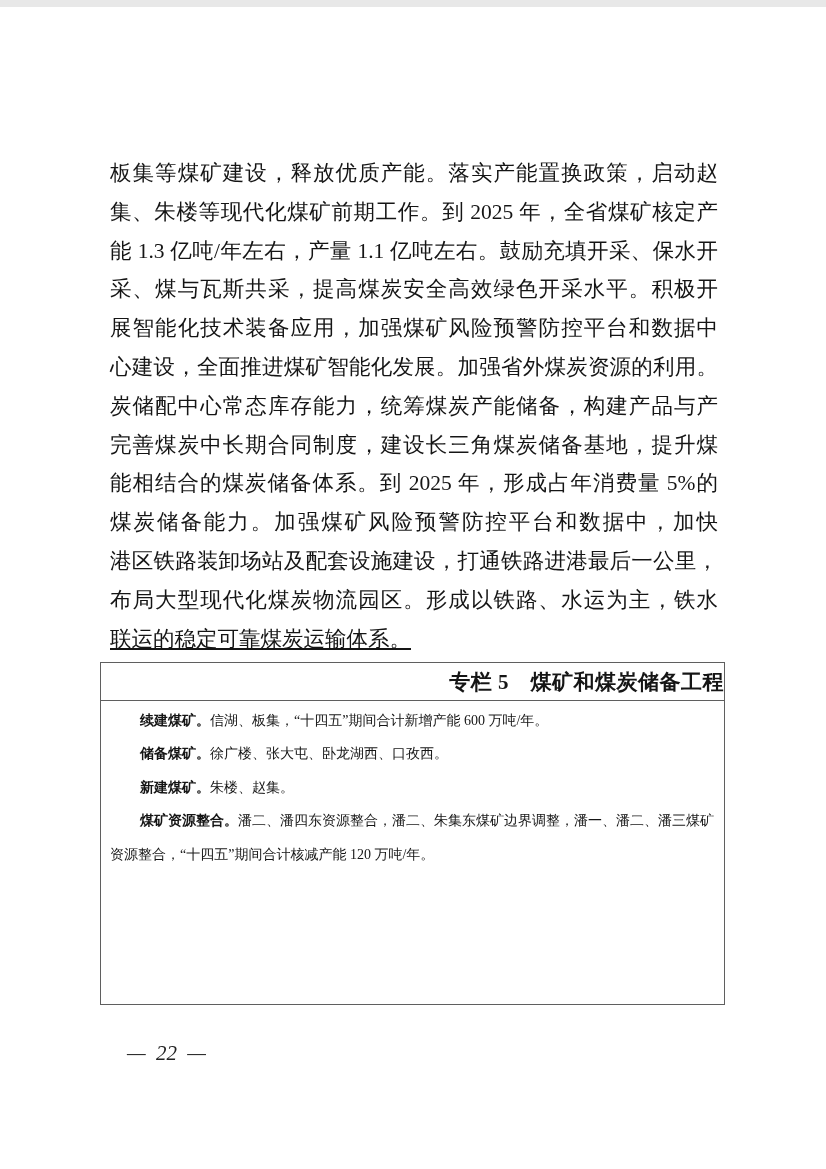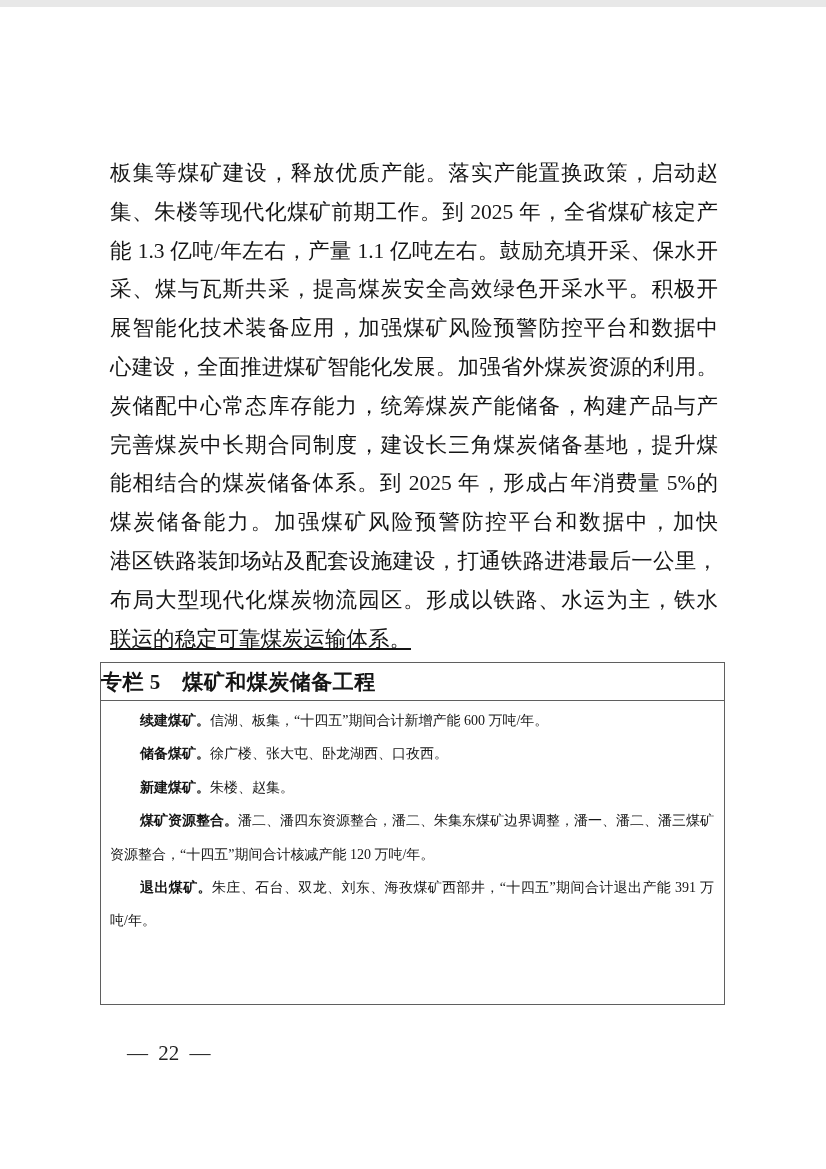--- a/index.html
+++ b/index.html
@@ -41,21 +41,21 @@
     border: 1px solid #5f5f5f;
     box-sizing: border-box;
     overflow: hidden;
   }
   .panel-header {
     height: 38px;
     border-bottom: 1px solid #5f5f5f;
     box-sizing: border-box;
     display: flex;
     align-items: center;
-    justify-content: flex-start;
+    justify-content: flex-end;
   }
   .panel-title {
     font-weight: bold;
     font-size: 21px;
     letter-spacing: 0.5px;
   }
   .panel-body {
     padding: 3px 10px 0 9px;
     font-size: 14px;
     line-height: 33.4px;
@@ -67,20 +67,21 @@
   }
   .entry-label { font-weight: bold; }
   
   .pagenum {
     position: absolute;
     left: 127px;
     top: 1034px;
     font-size: 21px;
     word-spacing: 5px;
     color: #222;
+    font-style: italic;
   }
 </style>
 </head>
 <body>
 
 <div class="page">
 
   <div class="body-text">
     <div class="bline">板集等煤矿建设，释放优质产能。落实产能置换政策，启动赵</div>
     <div class="bline">集、朱楼等现代化煤矿前期工作。到 2025 年，全省煤矿核定产</div>
@@ -99,19 +100,18 @@
 
   <div class="panel">
     <div class="panel-header">
       <span class="panel-title">专栏 5　煤矿和煤炭储备工程</span>
     </div>
     <div class="panel-body">
       <p class="entry"><b class="entry-label">续建煤矿。</b><span>信湖、板集，“十四五”期间合计新增产能 600 万吨/年。</span></p>
       <p class="entry"><b class="entry-label">储备煤矿。</b><span>徐广楼、张大屯、卧龙湖西、口孜西。</span></p>
       <p class="entry"><b class="entry-label">新建煤矿。</b><span>朱楼、赵集。</span></p>
       <p class="entry"><b class="entry-label">煤矿资源整合。</b><span>潘二、潘四东资源整合，潘二、朱集东煤矿边界调整，潘一、潘二、潘三煤矿资源整合，“十四五”期间合计核减产能 120 万吨/年。</span></p>
-      <p class="entry"><b class="entry-label">退出煤矿。</b><span>朱庄、石台、双龙、刘东、海孜煤矿西部井，“十四五”期间合计退出产能 391 万吨/年。</span></p>
     </div>
   </div>
 
   <div class="pagenum">— 22 —</div>
 
 </div>
 
 </body></html>

